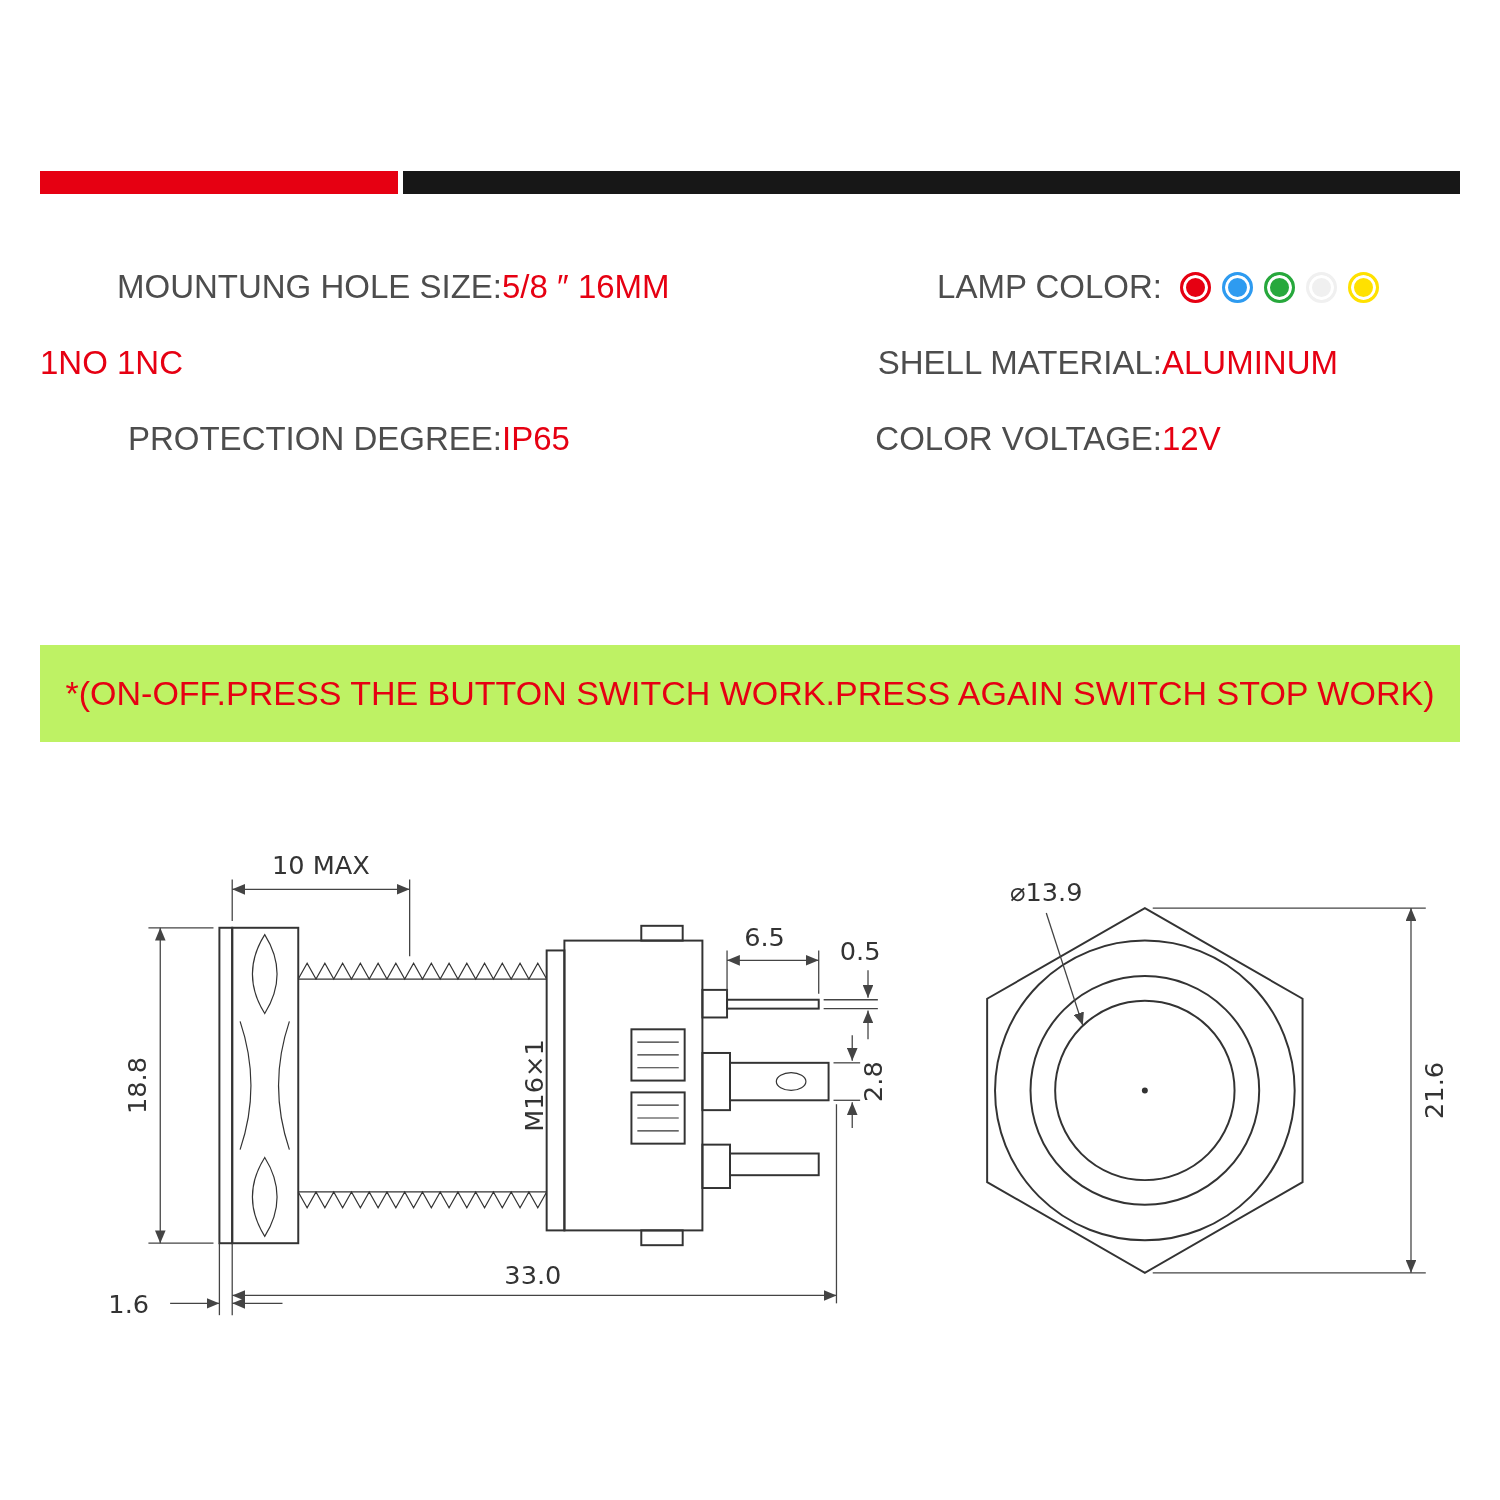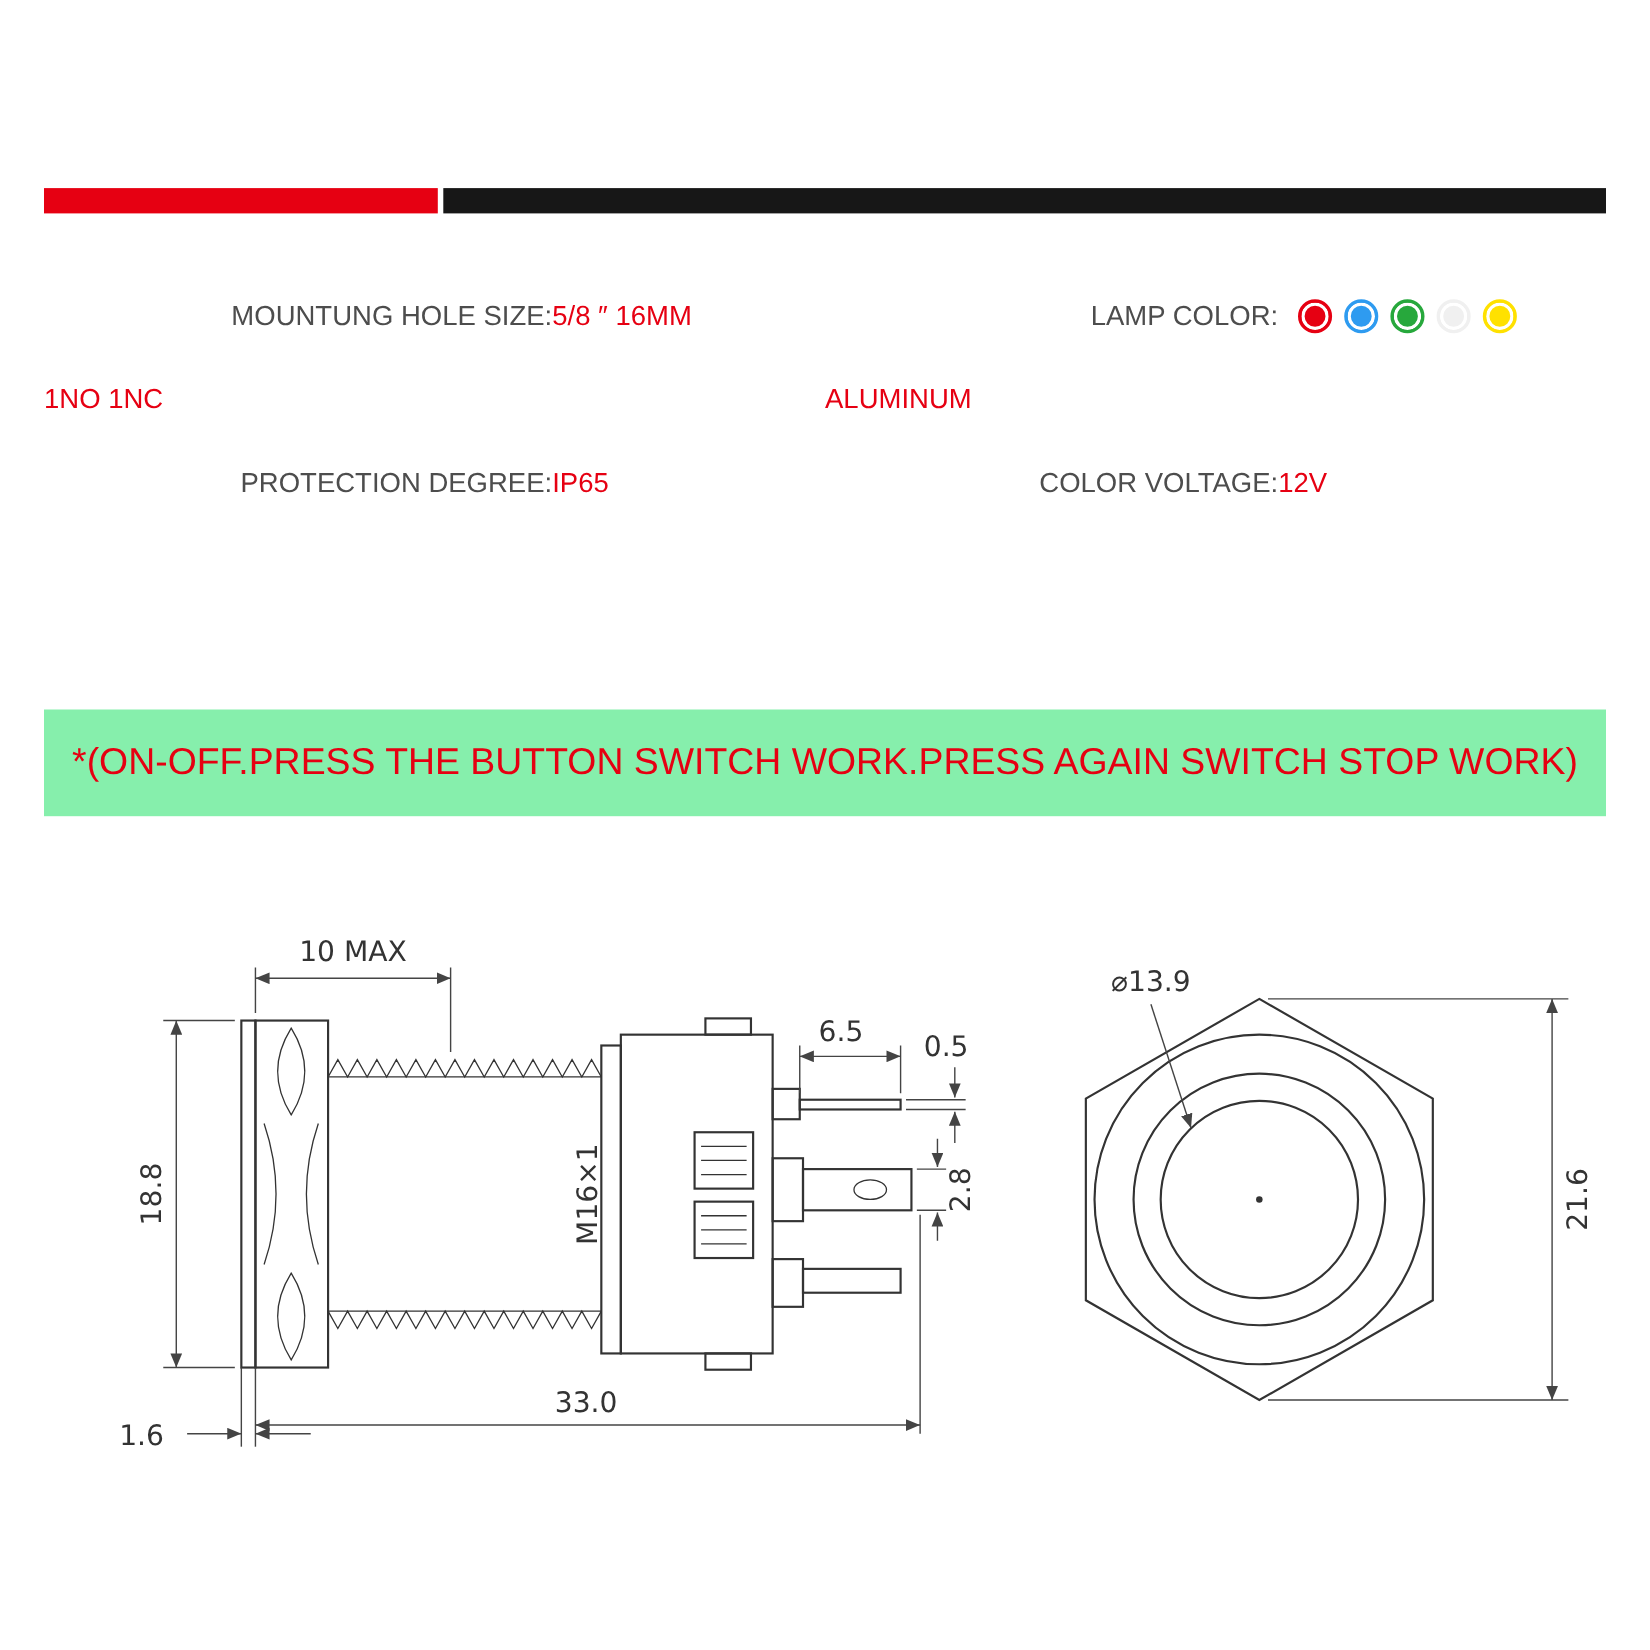--- a/index.html
+++ b/index.html
@@ -8,30 +8,30 @@
     font-family:"Liberation Sans","DejaVu Sans",sans-serif;overflow:hidden;
   }
   .page{position:absolute;inset:0;}
   
   .top-bar{position:absolute;top:171px;left:40px;width:1420px;height:23px;display:flex;}
   .bar-red{width:358px;background:#e60012;}
   .bar-black{flex:1;margin-left:5px;background:#171717;}
   
   .specs{position:absolute;top:249px;left:40px;width:1420px;display:flex;}
   .col{width:710px;}
-  .spec-row{height:76px;display:flex;align-items:center;font-size:25px;}
+  .spec-row{height:76px;display:flex;align-items:center;font-size:33px;}
   .spec-label{color:#4d4d4d;text-align:right;flex:0 0 auto;white-space:nowrap;}
   .col.left .spec-label{width:462px;}
   .col.right .spec-label{width:412px;}
   .spec-value{color:#e60012;margin-left:0;white-space:nowrap;}
   .swatches{display:flex;gap:11px;margin-left:18px;align-items:center;}
   .swatch{width:25px;height:25px;border-radius:50%;border:3px solid #cccccc;
           box-shadow:inset 0 0 0 3px #ffffff;background:#ffffff;}
   
-  .note{position:absolute;top:645px;left:40px;width:1420px;height:97px;background:#86efac;
+  .note{position:absolute;top:645px;left:40px;width:1420px;height:97px;background:#bef264;
         display:flex;align-items:center;justify-content:center;color:#e60012;font-size:34px;}
   
   .drawings{position:absolute;top:840px;left:40px;width:1420px;display:flex;gap:40px;}
   svg{display:block;}
   svg text{font-family:"DejaVu Sans","Liberation Sans",sans-serif;font-size:26px;fill:#333333;}
   .ol{fill:none;stroke:#333333;stroke-width:2;}
   .thin{fill:none;stroke:#333333;stroke-width:1.2;}
   .dim{fill:none;stroke:#444444;stroke-width:1.3;}
 </style>
 </head>
@@ -63,20 +63,21 @@
         <span class="spec-label">LAMP COLOR:</span>
         <span class="swatches">
           <span class="swatch" style="background: rgb(230, 0, 18); border-color: rgb(230, 0, 18);"></span>
           <span class="swatch" style="background: rgb(46, 155, 240); border-color: rgb(46, 155, 240);"></span>
           <span class="swatch" style="background: rgb(39, 168, 60); border-color: rgb(39, 168, 60);"></span>
           <span class="swatch" style="background: rgb(240, 240, 240); border-color: rgb(240, 240, 240);"></span>
           <span class="swatch" style="background: rgb(255, 225, 0); border-color: rgb(255, 225, 0);"></span>
         </span>
       </div>
       <div class="spec-row">
+        <span class="spec-label">SHELL MATERIAL:</span>
         <span class="spec-value">ALUMINUM</span>
       </div>
       <div class="spec-row">
         <span class="spec-label">COLOR VOLTAGE:</span>
         <span class="spec-value">12V</span>
       </div>
     </div>
   </div>
 
   <div class="note">

